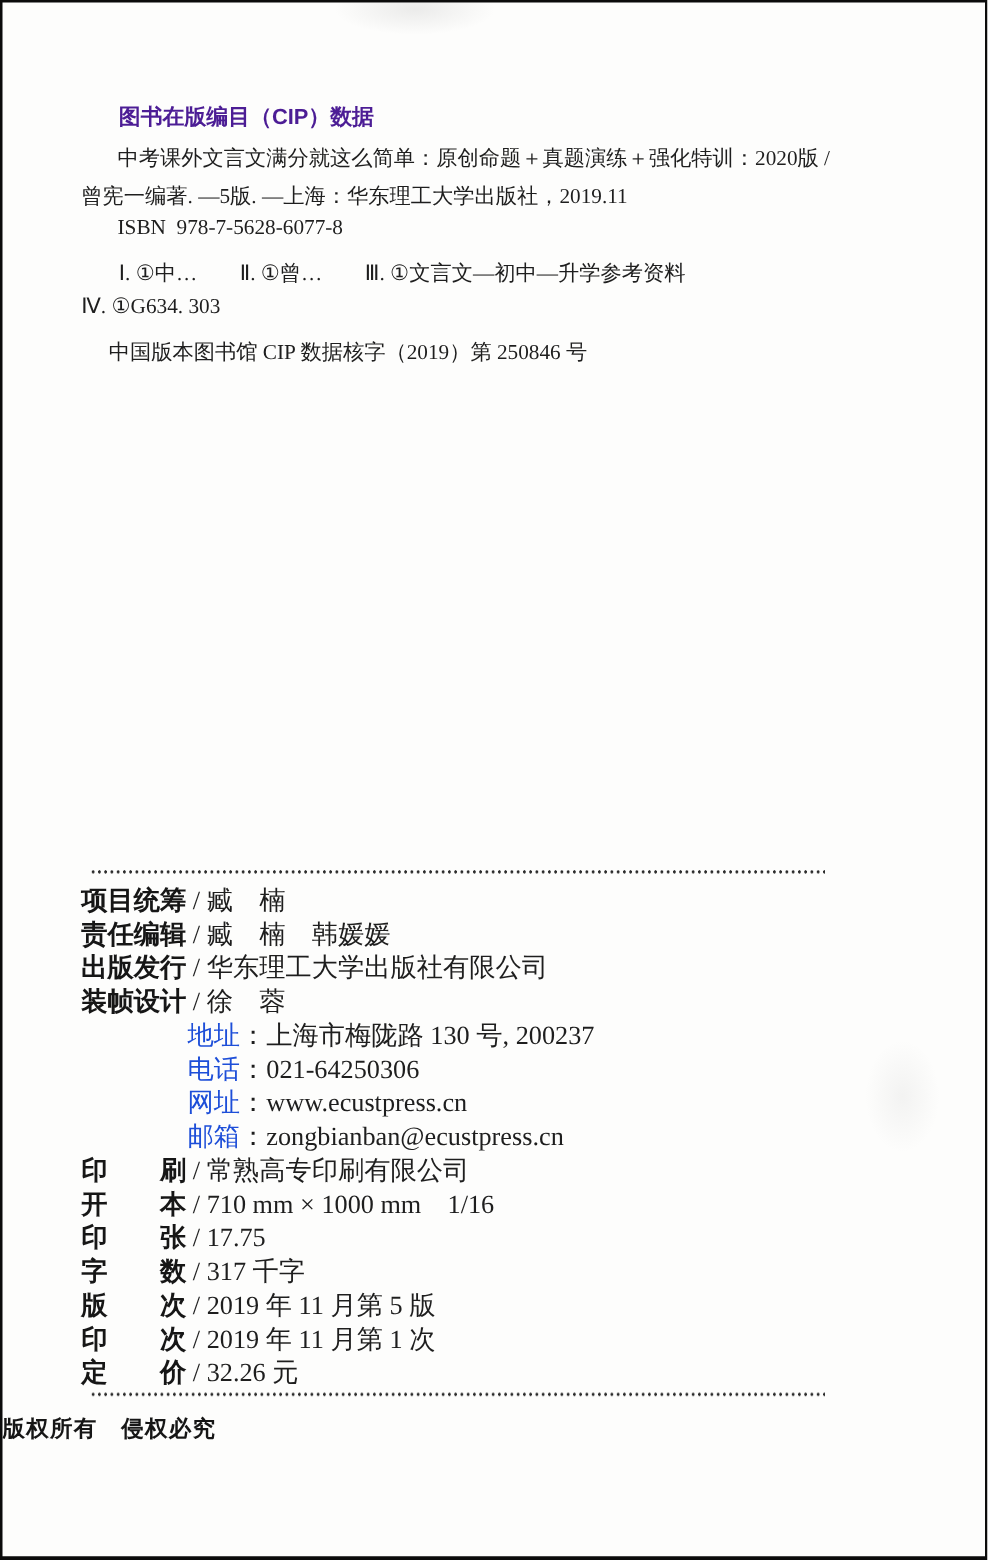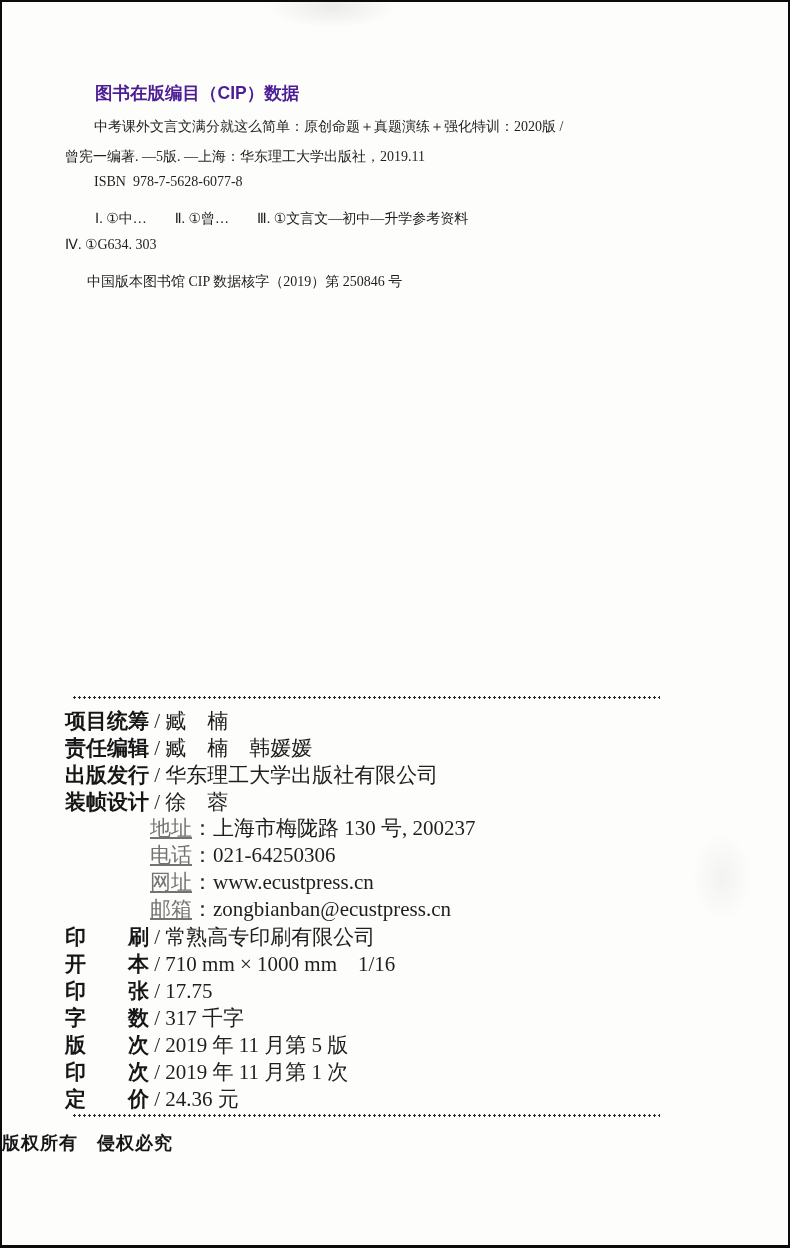--- a/index.html
+++ b/index.html
@@ -19,21 +19,21 @@
 
   
   .smudge { position: absolute; pointer-events: none; }
   .smudge.s1 { top: 0; left: 265; left: 265px; width: 130px; height: 26px;
     background: radial-gradient(ellipse at 50% 20%, rgba(140,140,140,0.16), rgba(140,140,140,0) 70%); }
   .smudge.s2 { top: 830px; left: 690px; width: 60px; height: 90px;
     background: radial-gradient(ellipse, rgba(150,150,150,0.10), rgba(150,150,150,0) 70%); }
 
   .cip-line {
     position: absolute;
-    font-size: 14px;
+    font-size: 17px;
     line-height: 27px;
     white-space: pre;
     color: #1e1e1e;
   }
   .cip-heading {
     font-family: "Liberation Sans", sans-serif;
     font-weight: bold;
     font-size: 17.5px;
     color: #4c1d95;
   }
@@ -66,23 +66,22 @@
     font-family: "Liberation Sans", sans-serif;
     font-weight: bold;
     color: #161616;
     display: inline-block;
     min-width: 68px;
   }
   .row.sub { margin-left: 85px; }
   .row.sub .lbl {
     font-family: "Liberation Serif", serif;
     font-weight: normal;
-    color: #737373;
+    color: #1d4ed8;
     min-width: 0;
-    text-decoration: underline;
   }
   .row .sep { color: #1e1e1e; }
   .row .val { color: #1e1e1e; }
 
   .footer-notice {
     position: absolute;
     top: 1128px;
     left: 0;
     width: 100%;
     text-align: left;
@@ -123,20 +122,20 @@
     <div class="row sub"><span class="lbl">地址</span><span class="sep">：</span><span class="val">上海市梅陇路 130 号, 200237</span></div>
     <div class="row sub"><span class="lbl">电话</span><span class="sep">：</span><span class="val">021-64250306</span></div>
     <div class="row sub"><span class="lbl">网址</span><span class="sep">：</span><span class="val">www.ecustpress.cn</span></div>
     <div class="row sub"><span class="lbl">邮箱</span><span class="sep">：</span><span class="val">zongbianban@ecustpress.cn</span></div>
     <div class="row"><span class="lbl">印　　刷</span><span class="sep"> / </span><span class="val">常熟高专印刷有限公司</span></div>
     <div class="row"><span class="lbl">开　　本</span><span class="sep"> / </span><span class="val">710 mm × 1000 mm　1/16</span></div>
     <div class="row"><span class="lbl">印　　张</span><span class="sep"> / </span><span class="val">17.75</span></div>
     <div class="row"><span class="lbl">字　　数</span><span class="sep"> / </span><span class="val">317 千字</span></div>
     <div class="row"><span class="lbl">版　　次</span><span class="sep"> / </span><span class="val">2019 年 11 月第 5 版</span></div>
     <div class="row"><span class="lbl">印　　次</span><span class="sep"> / </span><span class="val">2019 年 11 月第 1 次</span></div>
-    <div class="row"><span class="lbl">定　　价</span><span class="sep"> / </span><span class="val">24.36 元</span></div>
+    <div class="row"><span class="lbl">定　　价</span><span class="sep"> / </span><span class="val">32.26 元</span></div>
   </div>
 
   <div class="dotted-rule rule-bottom"></div>
 
   <div class="footer-notice">版权所有　侵权必究</div>
 
 </div>
 
 </body></html>

